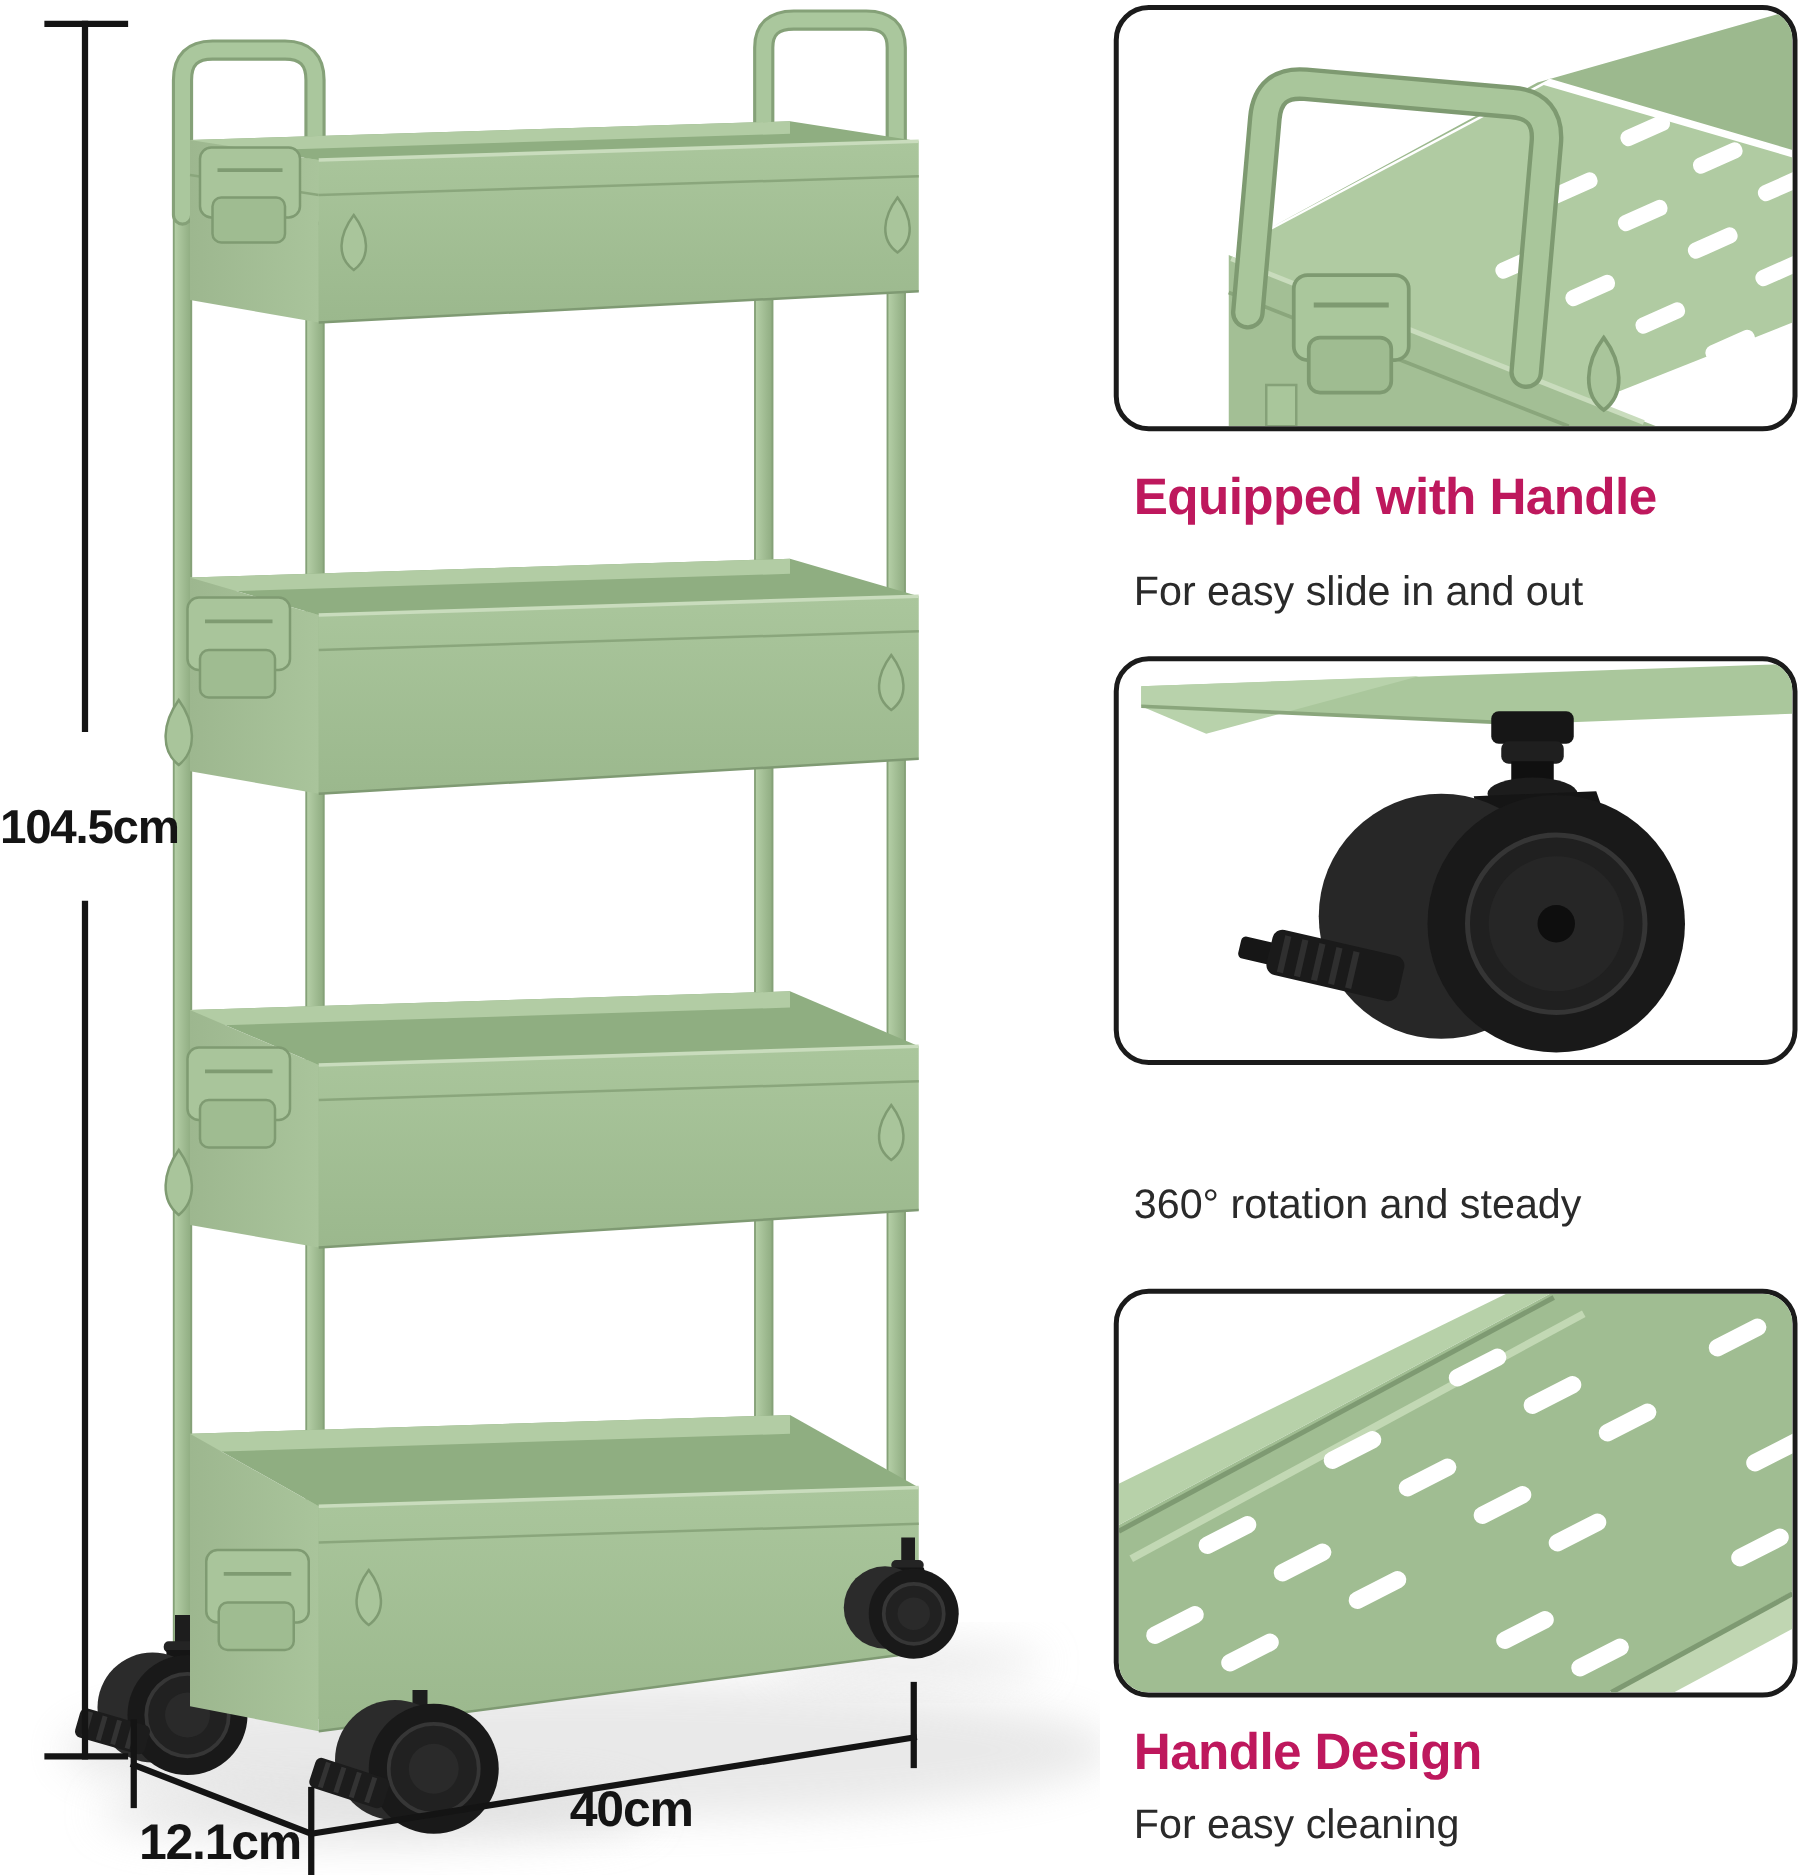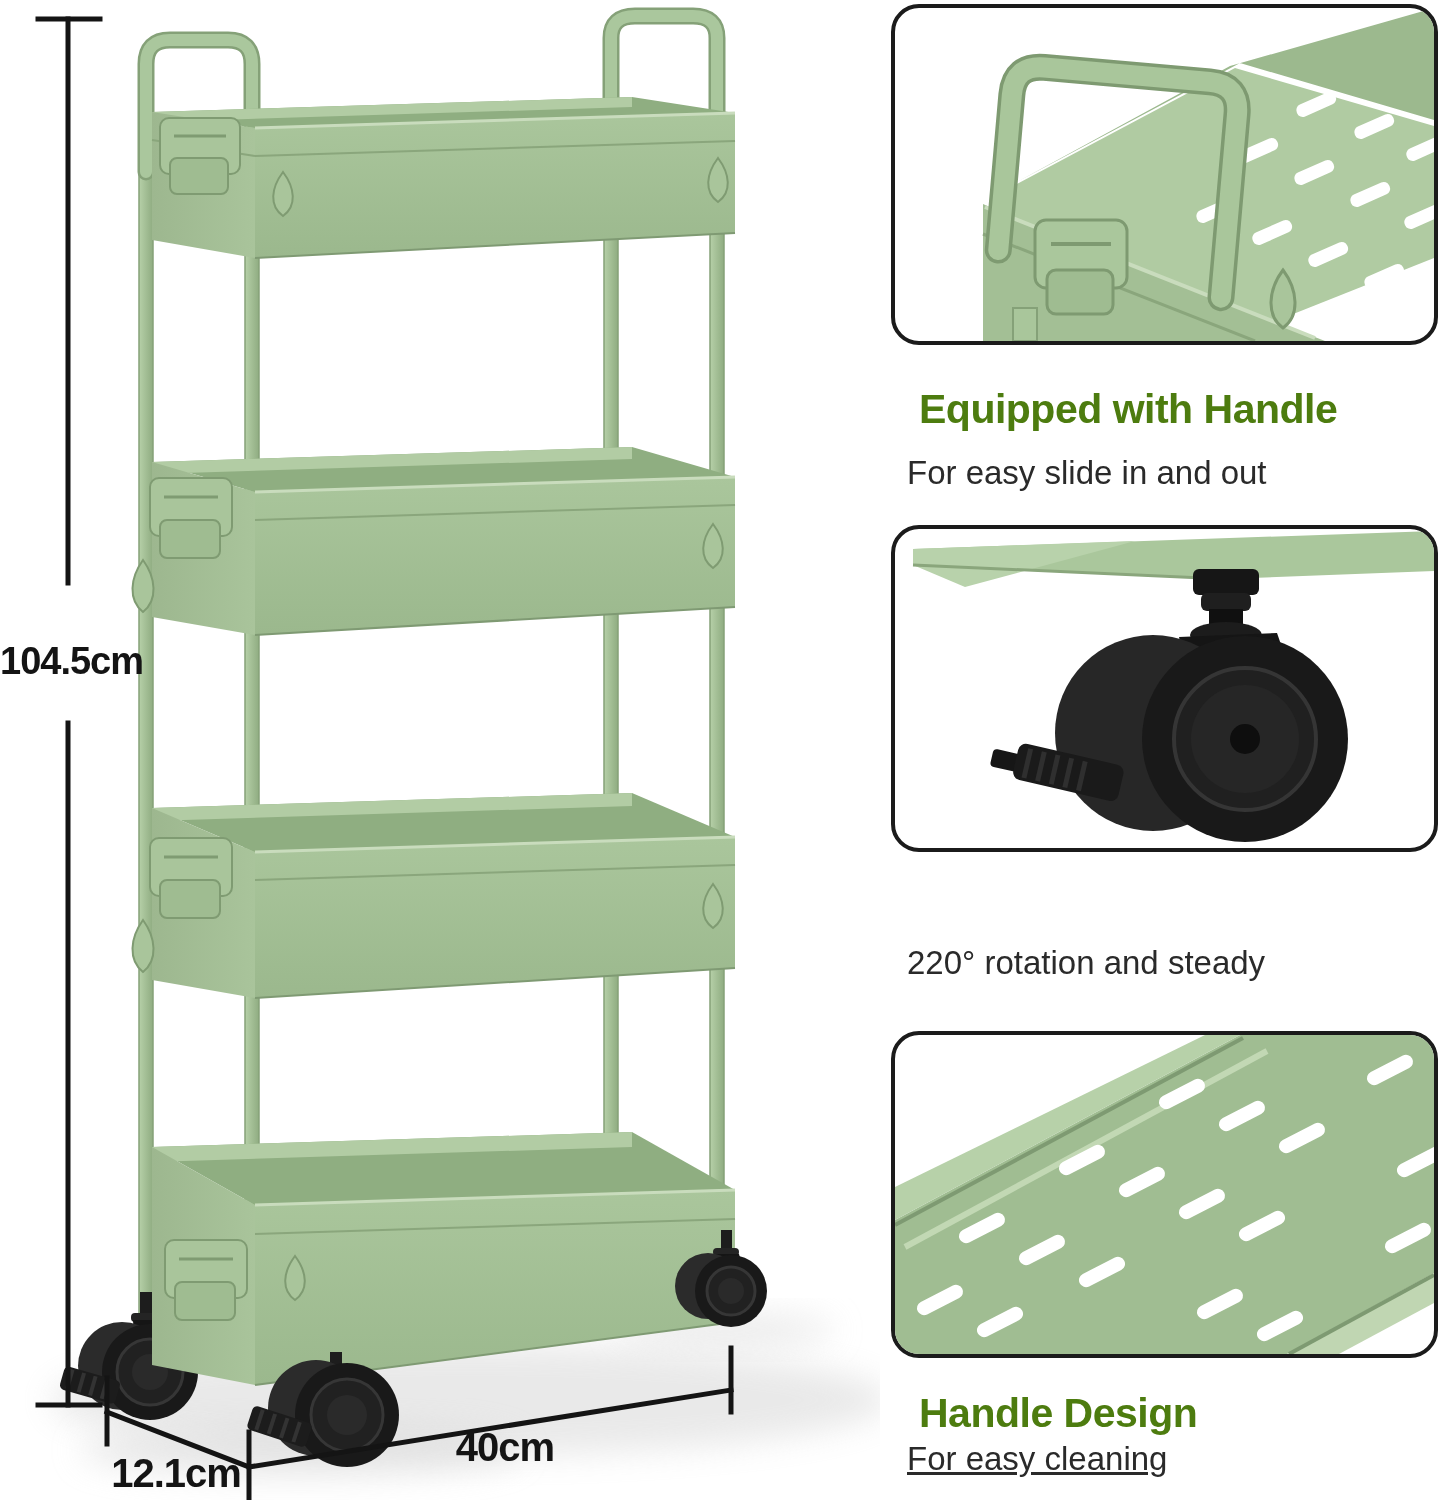--- a/index.html
+++ b/index.html
@@ -3,21 +3,21 @@
 <meta charset="utf-8">
 <style>
   html,body{margin:0;padding:0;background:#ffffff;}
   .canvas{position:relative;width:1441px;height:1500px;background:#ffffff;overflow:hidden;
           font-family:"Liberation Sans",sans-serif;}
   .cart-wrap{position:absolute;left:0;top:0;width:880px;height:1115px;}
   .feature-col{position:absolute;left:891px;top:0;width:547px;height:1500px;}
   .card{position:absolute;left:0;width:547px;box-sizing:border-box;border:4px solid #1b1b1b;
         border-radius:28px;background:#ffffff;overflow:hidden;}
   .card svg{display:block;}
-  .f-title{position:absolute;left:16px;margin:12px;font-size:41px;font-weight:bold;color:#4d7c0f;
+  .f-title{position:absolute;left:16px;margin:0;font-size:41px;font-weight:bold;color:#be185d;
            letter-spacing:-0.5px;white-space:nowrap;}
   .f-sub{position:absolute;left:16px;margin:0;font-size:33px;font-weight:400;color:#2a2a2a;
          white-space:nowrap;}
   text.dim{font-family:"Liberation Sans",sans-serif;font-weight:bold;fill:#141414;}
 </style>
 </head>
 <body>
 
 <div class="canvas">
 
@@ -257,21 +257,21 @@
           <rect x="96" y="236" width="30" height="18" rx="4" fill="#161616"></rect>
           <rect x="120" y="224" width="108" height="37" rx="8" fill="#1a1a1a"></rect>
           <line x1="132" y1="228" x2="132" y2="258" stroke="#2f2f2f" stroke-width="5"></line>
           <line x1="146" y1="228" x2="146" y2="258" stroke="#2f2f2f" stroke-width="5"></line>
           <line x1="160" y1="228" x2="160" y2="258" stroke="#2f2f2f" stroke-width="5"></line>
           <line x1="174" y1="228" x2="174" y2="258" stroke="#2f2f2f" stroke-width="5"></line>
           <line x1="188" y1="228" x2="188" y2="258" stroke="#2f2f2f" stroke-width="5"></line>
         </g>
       </svg>
     </div>
-    <p class="f-sub" style="top:944px;">220° rotation and steady</p>
+    <p class="f-sub" style="top:944px;">360° rotation and steady</p>
 
     <div class="card" style="top:1031px;height:327px;">
       <svg width="539" height="319" viewBox="0 0 539 319">
         <polygon points="0,185 345,0 539,0 539,238 392,319 0,319" fill="#a0bd92"></polygon>
         <polygon points="0,185 345,0 310,0 0,152" fill="#b7d1a9"></polygon>
         <line x1="0" y1="190" x2="348" y2="3" stroke="#7e9a72" stroke-width="4"></line>
         <line x1="10" y1="212" x2="372" y2="16" stroke="#c2d8b4" stroke-width="6"></line>
         <polygon points="539,238 392,319 444,319 539,268" fill="#c0d6b2"></polygon>
         <line x1="539" y1="240" x2="394" y2="319" stroke="#7e9a72" stroke-width="4"></line>
         <g fill="#ffffff">
@@ -289,16 +289,16 @@
           <rect x="182" y="230" width="50" height="14" rx="7" transform="rotate(-27 207 237)"></rect>
           <rect x="20" y="258" width="50" height="14" rx="7" transform="rotate(-27 45 265)"></rect>
           <rect x="80" y="280" width="50" height="14" rx="7" transform="rotate(-27 105 287)"></rect>
           <rect x="300" y="262" width="50" height="14" rx="7" transform="rotate(-27 325 269)"></rect>
           <rect x="360" y="284" width="50" height="14" rx="7" transform="rotate(-27 385 291)"></rect>
           <rect x="488" y="196" width="50" height="14" rx="7" transform="rotate(-27 513 203)"></rect>
         </g>
       </svg>
     </div>
     <h2 class="f-title" style="top:1378px;">Handle Design</h2>
-    <p class="f-sub" style="top:1440px;text-decoration:underline;">For easy cleaning</p>
+    <p class="f-sub" style="top:1440px;">For easy cleaning</p>
 
   </div>
 </div>
 
 </body></html>

